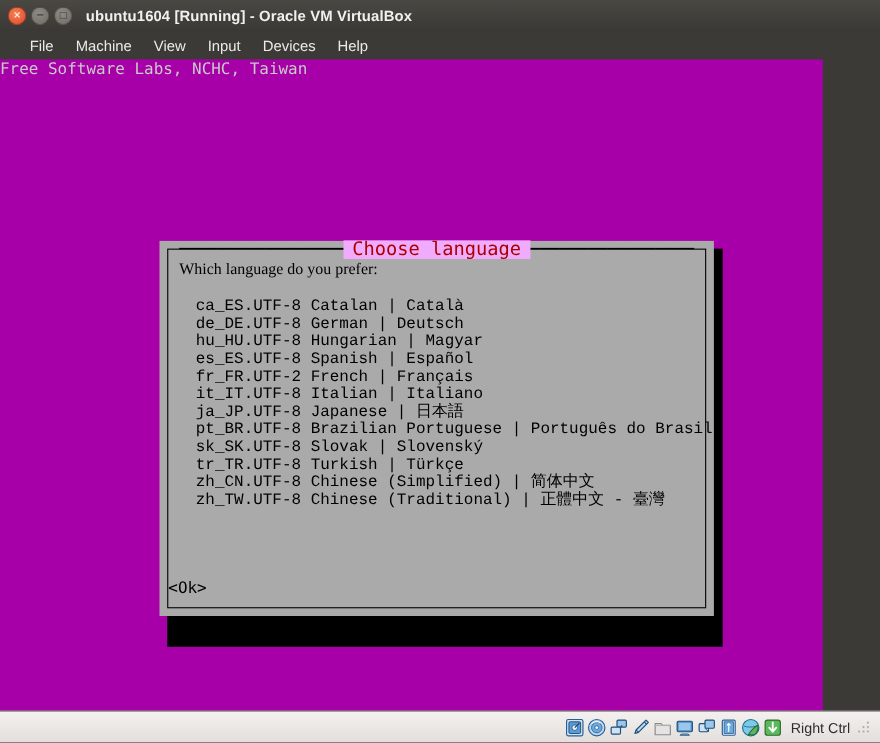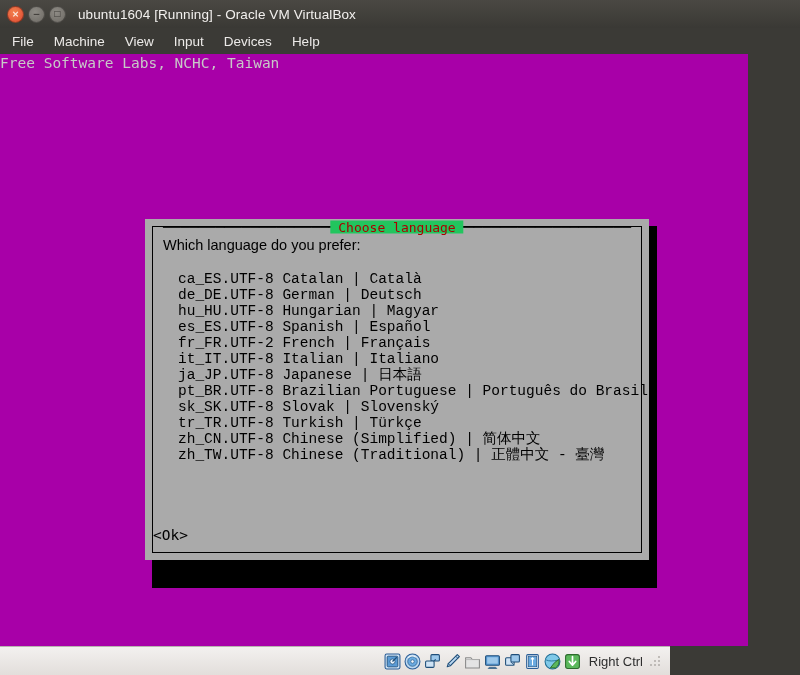--- a/index.html
+++ b/index.html
@@ -56,35 +56,35 @@
   .wb-min, .wb-max {
     background: radial-gradient(circle at 40% 35%, #8e8b85 0%, #77746e 70%, #5d5a55 100%);
     color: #3f3d39;
   }
   .wb span { font-family: "DejaVu Sans", sans-serif; font-weight: bold; font-size: 9px; }
   .wb-max span { font-size: 8px; }
 
   .title-text {
     color: #f2f0ee;
     font-size: 13.5px;
-    font-weight: normal;
+    font-weight: bold;
     margin-left: 12px;
     letter-spacing: 0.1px;
     white-space: nowrap;
   }
 
   
   .menubar {
     position: absolute;
     left: 0; top: 28px;
     width: 800px; height: 26px;
     background: #3b3a36;
     display: flex;
     align-items: center;
-    padding-left: 2px;
+    padding-left: 17px;
     box-sizing: border-box;
   }
   .menu-item {
     color: #eceae8;
     font-size: 13.5px;
     padding: 2px 10px;
     white-space: nowrap;
     cursor: default;
   }
 
@@ -125,42 +125,42 @@
     left: 7px; top: 7px;
     right: 7px; bottom: 7px;
     border: 1px solid #000;
     box-sizing: border-box;
   }
   .dlg-title {
     position: absolute;
     left: 50%;
     top: 0px;
     transform: translate(-50%, -50%);
-    background: #22c55e;
+    background: #f0abfc;
     color: #aa0000;
     font-family: "DejaVu Sans Mono", "Liberation Mono", monospace;
-    font-size: 13px;
+    font-size: 17px;
     padding: 0 8px;
     white-space: nowrap;
     line-height: 1;
   }
   .dlg-title-bars {
     position: absolute;
     top: 0;
     transform: translateY(-50%);
     color: #000;
     font-family: "DejaVu Sans Mono", "Liberation Mono", monospace;
     font-size: 14.5px;
     line-height: 1;
   }
   .dlg-prompt {
     position: absolute;
     left: 10px; top: 10px;
     color: #000;
-    font-family: Liberation Sans, sans-serif;
+    font-family: Liberation Serif, serif;
     font-size: 14.5px;
     white-space: nowrap;
   }
 
   .lang-list {
     position: absolute;
     left: 0; top: 44px;
     width: 100%;
   }
   .lang-row {
@@ -203,21 +203,21 @@
     font-family: "DejaVu Sans Mono", "Liberation Mono", monospace;
     font-size: 14.5px;
     color: #000;
     cursor: default;
   }
 
   
   .statusbar {
     position: absolute;
     left: 0; top: 646px;
-    width: 670px; height: 29px;
+    width: 800px; height: 29px;
     background: linear-gradient(180deg, #f3f1ef 0%, #e2dedb 100%);
     border-top: 1px solid #b8b4b0;
     box-sizing: border-box;
     display: flex;
     align-items: center;
     justify-content: flex-end;
     padding-right: 8px;
   }
   .status-icons {
     display: flex;

